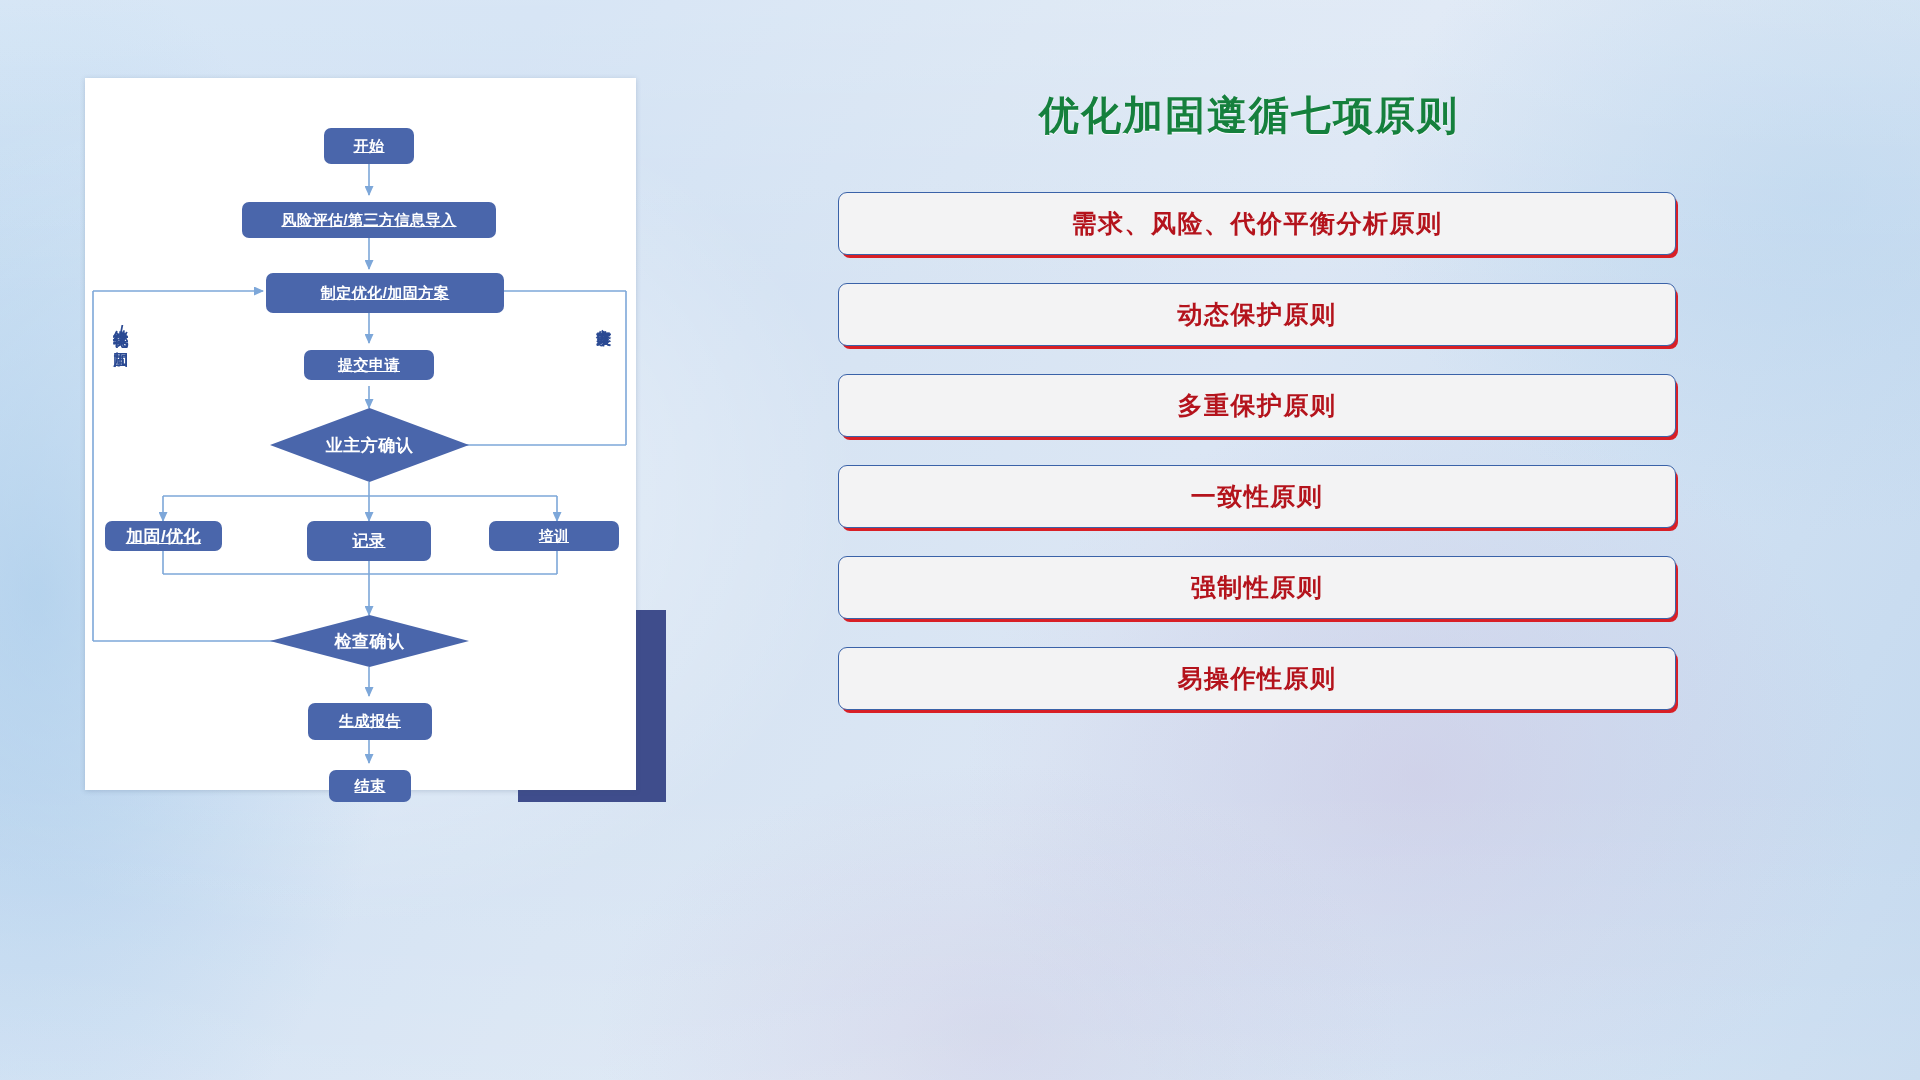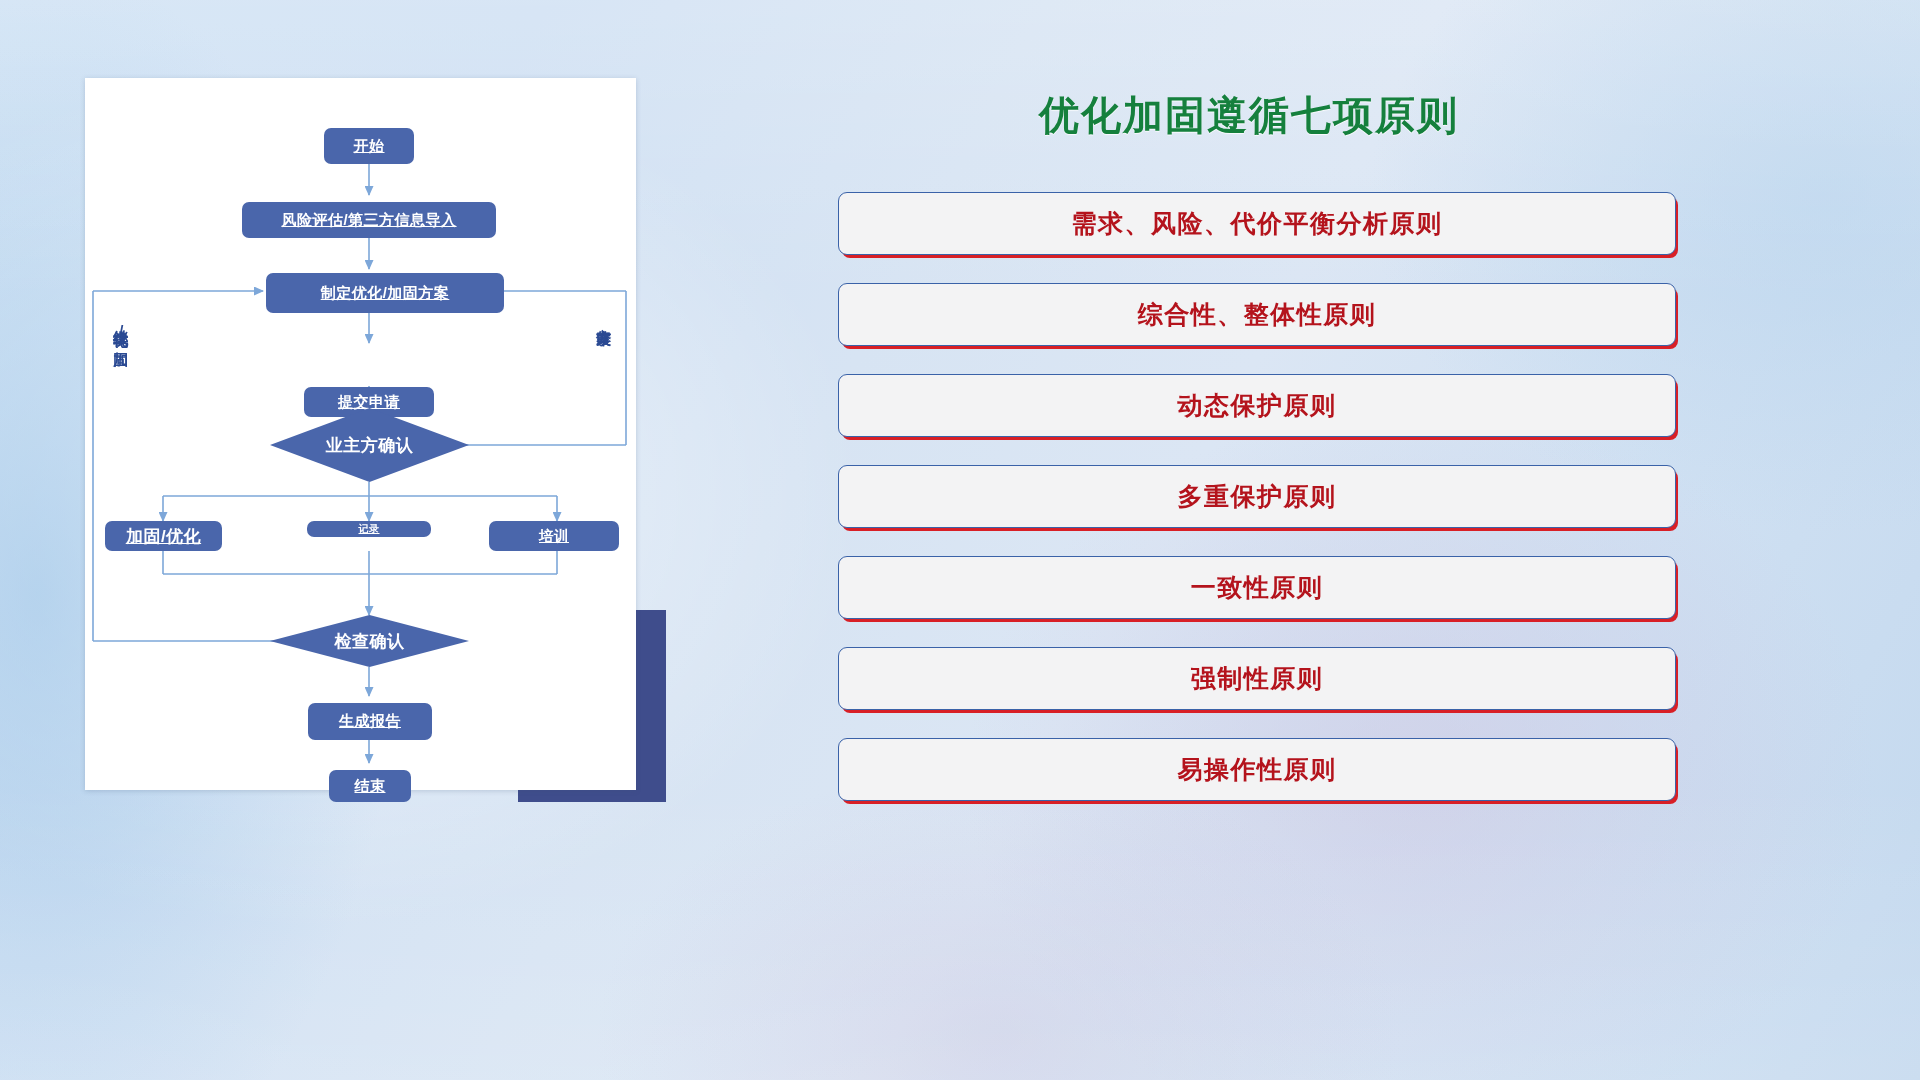--- a/index.html
+++ b/index.html
@@ -143,33 +143,33 @@
     </div>
 
     <div class="node" style="left:157px;top:124px;width:254px;height:36px;">
       <span>风险评估/第三方信息导入</span>
     </div>
 
     <div class="node" style="left:181px;top:195px;width:238px;height:40px;">
       <span>制定优化/加固方案</span>
     </div>
 
-    <div class="node" style="left:219px;top:272px;width:130px;height:30px;margin-top:37px;">
+    <div class="node" style="left:219px;top:272px;width:130px;height:30px;">
       <span>提交申请</span>
     </div>
 
     <div class="diamond" style="left:185px;top:330px;width:199px;height:74px;">
       <span>业主方确认</span>
     </div>
 
     <div class="node" style="left:20px;top:443px;width:117px;height:30px;font-size:17px;">
       <span>加固/优化</span>
     </div>
 
-    <div class="node" style="left:222px;top:443px;width:124px;height:16px;font-size:10px;">
+    <div class="node" style="left:222px;top:443px;width:124px;height:40px;font-size:16px;">
       <span>记录</span>
     </div>
 
     <div class="node" style="left:404px;top:443px;width:130px;height:30px;font-size:14.5px;">
       <span>培训</span>
     </div>
 
     <div class="diamond" style="left:185px;top:537px;width:199px;height:52px;">
       <span>检查确认</span>
     </div>
@@ -192,23 +192,20 @@
 <div id="right">
 
   <div id="right-title">优化加固遵循七项原则</div>
 
   <div id="principle-list">
 
     <div class="principle">
       <span class="ptext">需求、风险、代价平衡分析原则</span>
     </div>
 
-    <div class="principle">
-      <span class="ptext">综合性、整体性原则</span>
-    </div>
 
     <div class="principle">
       <span class="ptext">动态保护原则</span>
     </div>
 
     <div class="principle">
       <span class="ptext">多重保护原则</span>
     </div>
 
     <div class="principle">

